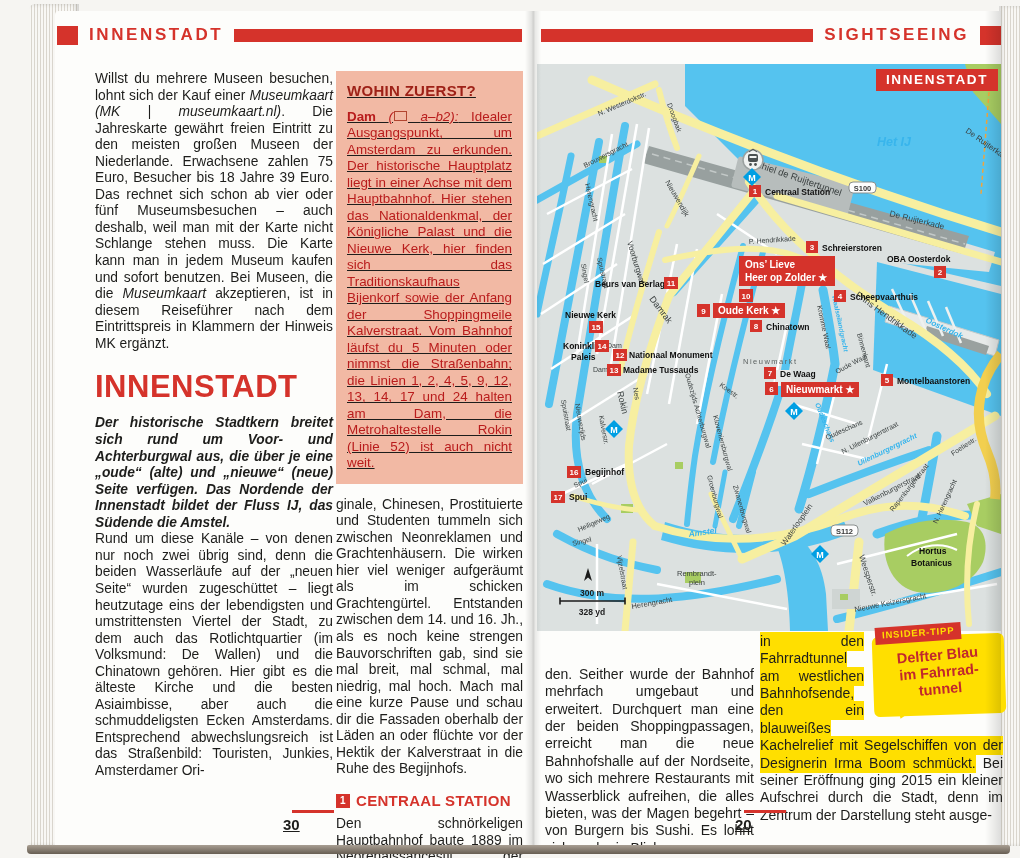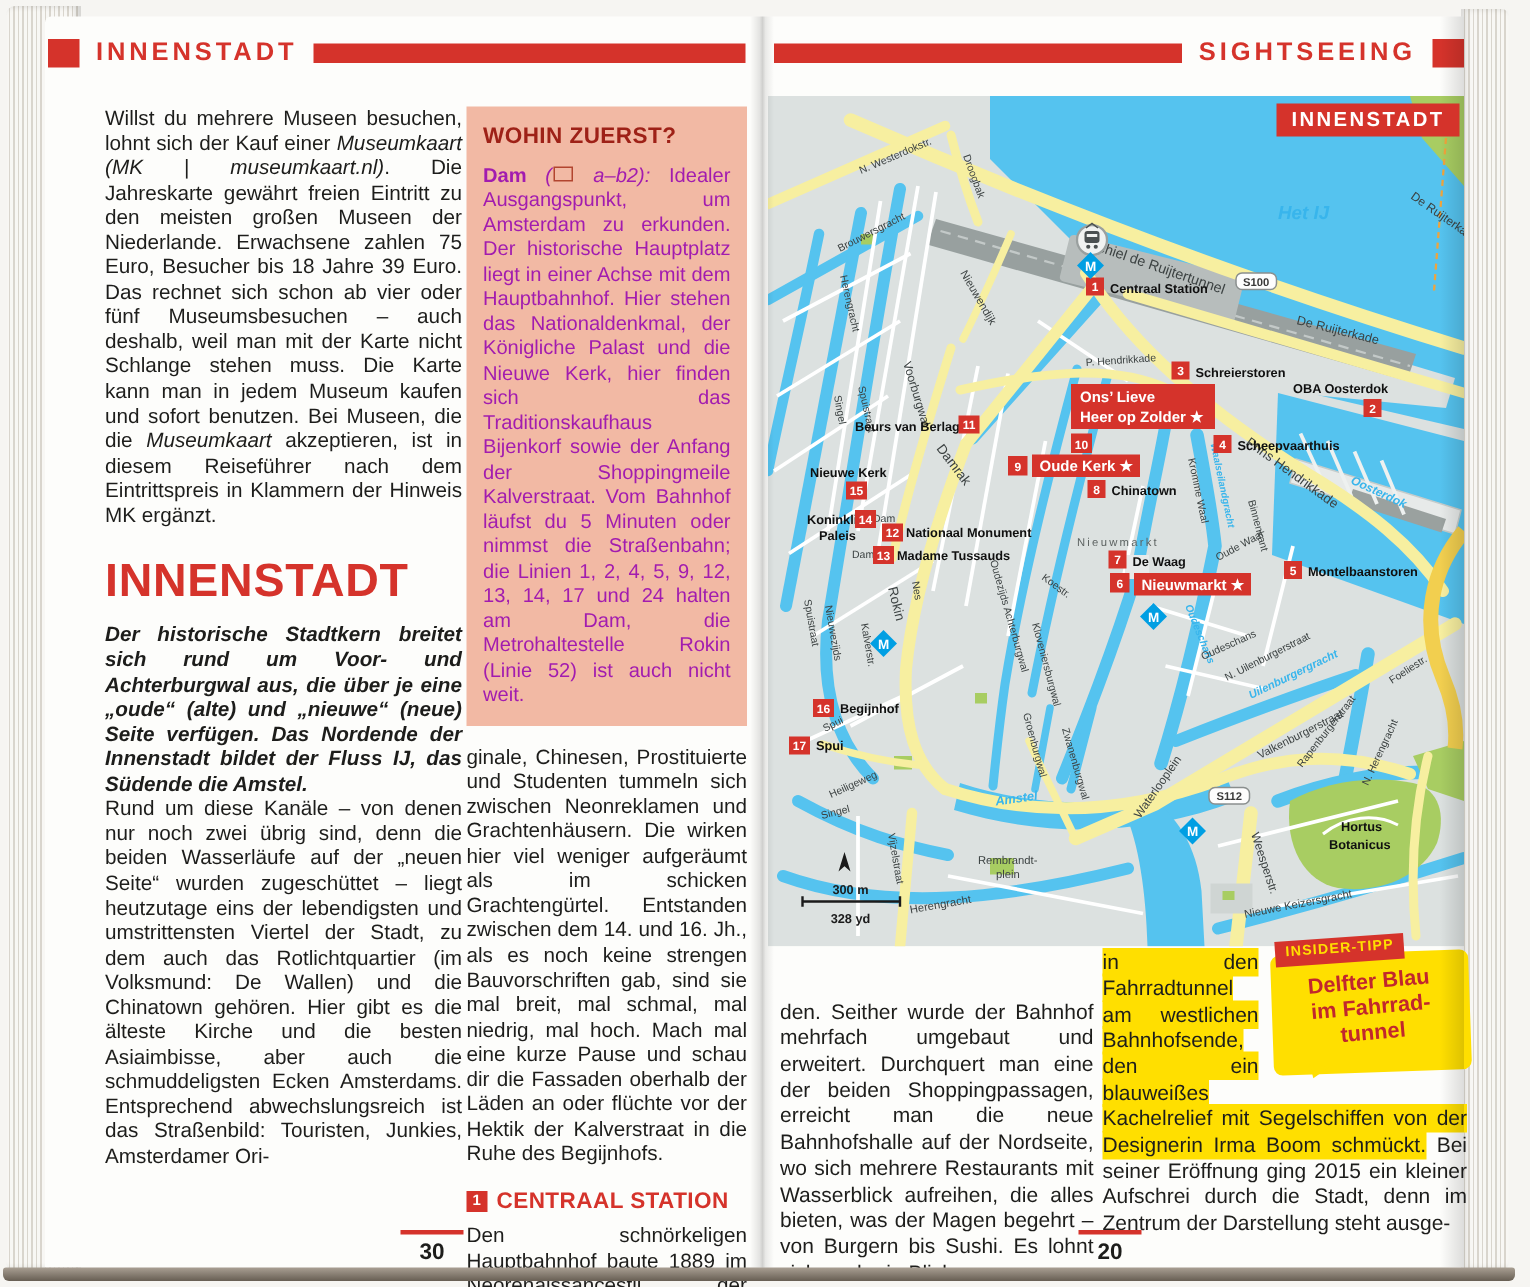--- a/index.html
+++ b/index.html
@@ -1,17 +1,17 @@
 <!DOCTYPE html>
 <html lang="de"><head>
 <meta charset="utf-8">
 <style>
   html,body{margin:0;padding:0;}
   body{width:1020px;height:858px;background:#f6f5f2;font-family:"Liberation Sans",sans-serif;color:#1d1d1b;position:relative;overflow:hidden;}
-  .stage{position:absolute;inset:0;}
+  .stage{position:absolute;inset:0;margin-left:25px;}
   
   .edge-left{position:absolute;left:4px;top:4px;width:50px;height:842px;border-radius:6px 0 0 4px;
     background:repeating-linear-gradient(90deg,#f8f7f4 0 2px,#d9d5cd 2px 3px);box-shadow:inset -3px 0 4px rgba(0,0,0,.15);}
   .edge-right{position:absolute;left:974px;top:6px;width:32px;height:840px;border-radius:0 5px 4px 0;
     background:repeating-linear-gradient(90deg,#f8f7f4 0 2px,#d9d5cd 2px 3px);box-shadow:inset 3px 0 4px rgba(0,0,0,.12);}
   .book-bottom{position:absolute;left:2px;right:10px;top:845px;height:9px;border-radius:2px 2px 4px 4px;
     background:linear-gradient(#a99f93,#675e53);}
   .page{position:absolute;top:11px;height:834px;background:#fdfdfb;}
   .page-left{left:30px;width:478px;border-radius:4px 0 0 0;}
   .page-right{left:508px;width:468px;}
@@ -28,30 +28,30 @@
   .page-right .page-header{padding-left:8px;}
   
   .col{position:absolute;text-align:justify;font-size:13.8px;line-height:1.2;}
   .c-l1{left:40px;top:60px;width:238px;}
   .c-l2{left:281px;top:60px;width:187px;}
   .ital{font-style:italic;}
   .section-h{color:#d5332b;font-weight:800;font-size:31px;letter-spacing:.5px;margin:16px 0 10px;text-align:left;}
   .lead{font-weight:700;font-style:italic;}
   p{margin:0 0 0 0;}
   
-  .whither{background:#f2b9a4;padding:11px 11px 12px;margin-bottom:13px;text-align:justify;}
+  .whither{background:#f2b9a4;padding:11px 11px 12px;margin-bottom:13px;text-align:justify;text-decoration:underline;}
   .whither h3{margin:0 0 9px;color:#9e2117;font-size:15px;letter-spacing:.3px;text-align:left;}
-  .whither .bx{color:#a21caf;font-size:13.4px;line-height:1.23;}
+  .whither .bx{color:#b91c1c;font-size:13.4px;line-height:1.23;}
   .whither .bl{font-weight:700;}
   .mapicon{display:inline-block;width:11px;height:8px;border:1.4px solid #b2452f;position:relative;top:0px;margin:0 1px;}
   .poi-h{color:#d5332b;font-weight:800;font-size:15px;letter-spacing:.3px;margin:14px 0 6px;text-align:left;display:flex;align-items:center;gap:6px;}
   .numbadge{display:inline-flex;align-items:center;justify-content:center;width:14px;height:14px;background:#d5332b;color:#fff;
     font-size:10px;font-weight:700;flex:0 0 auto;}
   
-  .footer{position:absolute;bottom:2px;width:60px;text-align:center;}
+  .footer{position:absolute;bottom:12px;width:60px;text-decoration:underline;}
   .page-left .footer{left:228px;}
   .page-right .footer{left:202px;}
   .footer .rule{width:42px;height:3px;background:#d5332b;margin:0 auto 3px;}
   .footer .num{font-weight:700;font-size:15px;}
   
   .map-wrap{position:absolute;left:4px;top:53px;width:464px;height:567px;overflow:hidden;}
   .map-badge{position:absolute;right:3px;top:5px;background:#d5332b;color:#fff;font-weight:800;font-size:13.5px;
     letter-spacing:1.6px;padding:3px 10px 4px;z-index:3;}
   svg text{font-family:"Liberation Sans",sans-serif;}
   .t-st{fill:#3c4242;}

